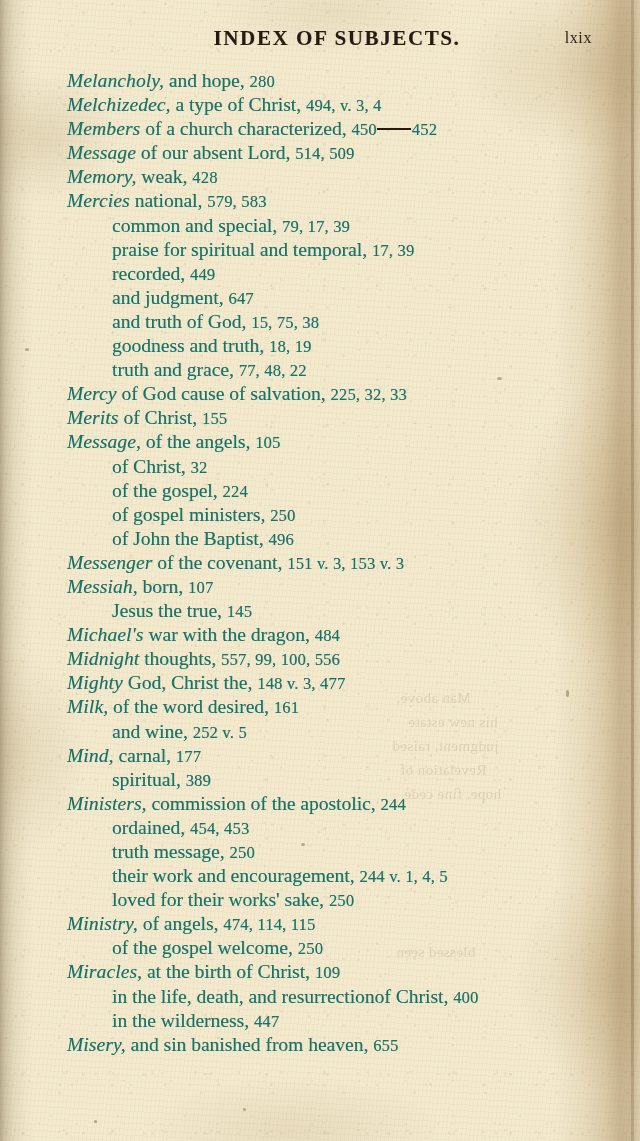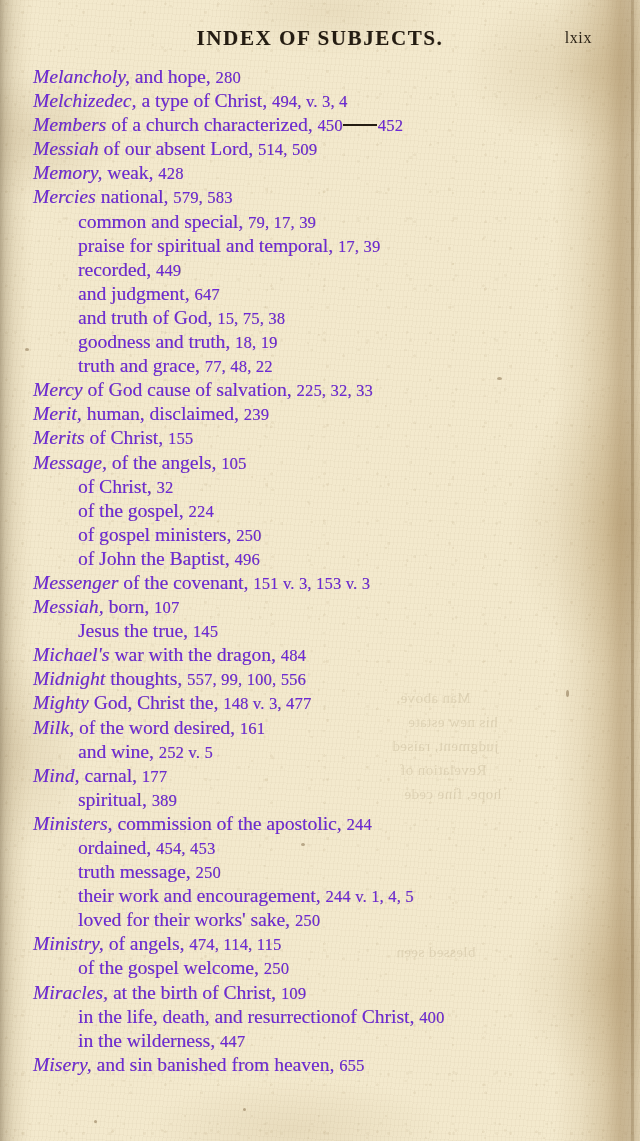--- a/index.html
+++ b/index.html
@@ -126,20 +126,21 @@
     letter-spacing: 0.4px;
     white-space: pre;
     filter: blur(0.5px);
   }
 
   
   .content {
     position: absolute;
     inset: 0;
     z-index: 4;
+    margin-left: 34px;
   }
 
   .running-head {
     position: absolute;
     left: 0;
     right: 0;
     top: 26px;
     height: 26px;
   }
   .rh-title {
@@ -163,24 +164,24 @@
 
   .body {
     position: absolute;
     left: 33px;
     top: 66px;
     right: 40px;
   }
 
   .ln {
     height: 24.1px;
-    line-height: 21px;
+    line-height: 29px;
     font-size: 19.5px;
     white-space: nowrap;
-    color: #6d28d9;
+    color: #0f766e;
     text-shadow: 0.35px 0.25px 0.2px rgba(55,40,20,0.35);
   }
   .ln.lvl1 { padding-left: 45px; }
 
   .kw {
     font-style: italic;
     letter-spacing: 0.1px;
   }
   .rm { font-style: normal; }
   
@@ -222,32 +223,31 @@
 
     <div class="running-head">
       <div class="rh-title">INDEX OF SUBJECTS.</div>
       <div class="rh-folio">lxix</div>
     </div>
 
     <div class="body" id="index-body">
         <div class="ln"><span class="kw">Melancholy,</span><span class="rm"> and hope, </span><span class="num">280</span></div>
         <div class="ln"><span class="kw">Melchizedec,</span><span class="rm"> a type of Christ, </span><span class="num">494, v. 3, 4</span></div>
         <div class="ln"><span class="kw">Members</span><span class="rm"> of a church characterized, </span><span class="num">450</span><span class="dash"></span><span class="num">452</span></div>
-        <div class="ln"><span class="kw">Messiah</span><span class="rm"> of our absent Lord, </span><span class="num">514, 509</span></div>
+        <div class="ln"><span class="kw">Message</span><span class="rm"> of our absent Lord, </span><span class="num">514, 509</span></div>
         <div class="ln"><span class="kw">Memory,</span><span class="rm"> weak, </span><span class="num">428</span></div>
         <div class="ln"><span class="kw">Mercies</span><span class="rm"> national, </span><span class="num">579, 583</span></div>
         <div class="ln lvl1"><span class="rm">common and special, </span><span class="num">79, 17, 39</span></div>
         <div class="ln lvl1"><span class="rm">praise for spiritual and temporal, </span><span class="num">17, 39</span></div>
         <div class="ln lvl1"><span class="rm">recorded, </span><span class="num">449</span></div>
         <div class="ln lvl1"><span class="rm">and judgment, </span><span class="num">647</span></div>
         <div class="ln lvl1"><span class="rm">and truth of God, </span><span class="num">15, 75, 38</span></div>
         <div class="ln lvl1"><span class="rm">goodness and truth, </span><span class="num">18, 19</span></div>
         <div class="ln lvl1"><span class="rm">truth and grace, </span><span class="num">77, 48, 22</span></div>
         <div class="ln"><span class="kw">Mercy</span><span class="rm"> of God cause of salvation, </span><span class="num">225, 32, 33</span></div>
-        <div class="ln"><span class="kw">Merit,</span><span class="rm"> human, disclaimed, </span><span class="num">239</span></div>
         <div class="ln"><span class="kw">Merits</span><span class="rm"> of Christ, </span><span class="num">155</span></div>
         <div class="ln"><span class="kw">Message,</span><span class="rm"> of the angels, </span><span class="num">105</span></div>
         <div class="ln lvl1"><span class="rm">of Christ, </span><span class="num">32</span></div>
         <div class="ln lvl1"><span class="rm">of the gospel, </span><span class="num">224</span></div>
         <div class="ln lvl1"><span class="rm">of gospel ministers, </span><span class="num">250</span></div>
         <div class="ln lvl1"><span class="rm">of John the Baptist, </span><span class="num">496</span></div>
         <div class="ln"><span class="kw">Messenger</span><span class="rm"> of the covenant, </span><span class="num">151 v. 3, 153 v. 3</span></div>
         <div class="ln"><span class="kw">Messiah,</span><span class="rm"> born, </span><span class="num">107</span></div>
         <div class="ln lvl1"><span class="rm">Jesus the true, </span><span class="num">145</span></div>
         <div class="ln"><span class="kw">Michael's</span><span class="rm"> war with the dragon, </span><span class="num">484</span></div>

